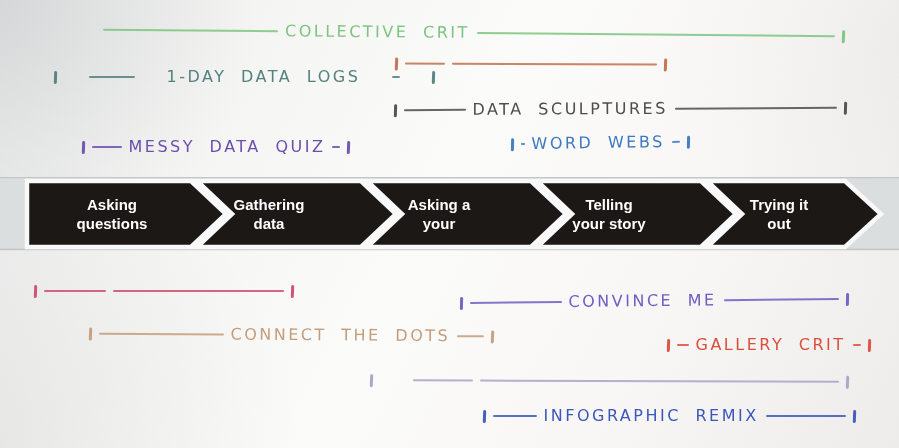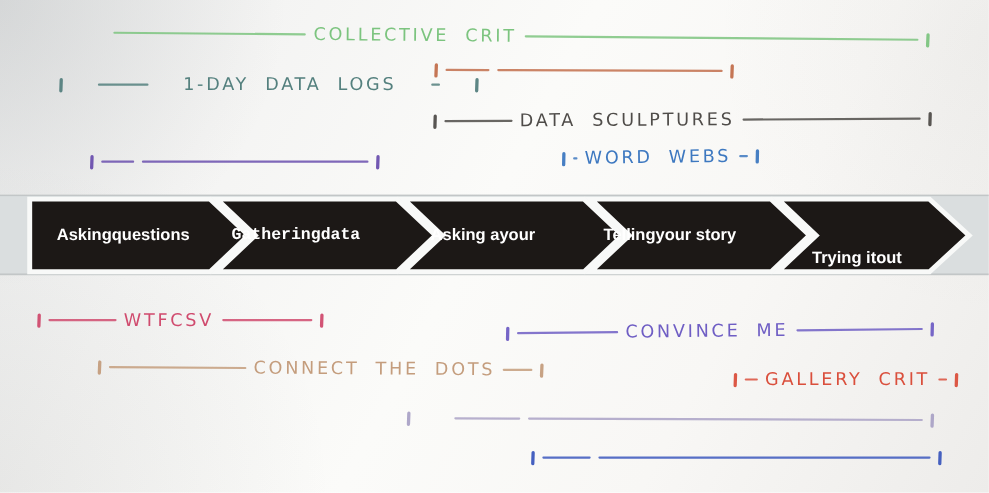--- a/index.html
+++ b/index.html
@@ -36,21 +36,21 @@
   .hline.flexline{flex:1 1 12px;min-width:8px;}
   .spacer{height:1px;flex:0 0 auto;}
   .activity-label{
     font-size:16px;letter-spacing:2.5px;word-spacing:7px;
     font-weight:400;line-height:20px;
   }
   
   #arrow-band{position:absolute;left:0;top:170px;}
   .step-label{
     position:absolute;top:184px;height:60px;width:150px;
-    display:flex;flex-direction:row;justify-content:center;align-items:center;
+    display:flex;flex-direction:column;justify-content:center;align-items:center;
     text-align:center;
     font-family:"Liberation Sans",sans-serif;
     font-weight:bold;font-size:15px;line-height:19.5px;
   }
 </style>
 </head>
 <body>
 
 <div id="canvas">
   <svg id="arrow-band" width="899" height="90" viewBox="0 0 899 90">
@@ -61,33 +61,33 @@
       <polygon points="197,11 361,11 396,44 361,77 197,77 232,44" fill="#1c1816" stroke="#f8f9f8" stroke-width="4.5" stroke-linejoin="miter"></polygon>
       <polygon points="367,11 531,11 566,44 531,77 367,77 402,44" fill="#1c1816" stroke="#f8f9f8" stroke-width="4.5" stroke-linejoin="miter"></polygon>
       <polygon points="537,11 701,11 736,44 701,77 537,77 572,44" fill="#1c1816" stroke="#f8f9f8" stroke-width="4.5" stroke-linejoin="miter"></polygon>
       <polygon points="707,11 845,11 881,44 845,77 707,77 742,44" fill="#1c1816" stroke="#f8f9f8" stroke-width="4.5" stroke-linejoin="miter"></polygon>
     </svg>
   <div id="step-labels">
       <div class="step-label" style="left: 37px; color: rgb(255, 255, 255);">
         <span>Asking</span>
         <span>questions</span>
       </div>
-      <div class="step-label" style="left: 194px; color: rgb(255, 255, 255); font-family: Liberation Mono, monospace;">
+      <div class="step-label" style="left: 194px; color: rgb(255, 255, 255);">
         <span>Gathering</span>
         <span>data</span>
       </div>
       <div class="step-label" style="left: 364px; color: rgb(255, 255, 255);">
         <span>Asking a</span>
         <span>your</span>
       </div>
       <div class="step-label" style="left: 534px; color: rgb(255, 255, 255);">
         <span>Telling</span>
         <span>your story</span>
       </div>
-      <div class="step-label" style="left: 704px; color: rgb(255, 255, 255); align-items: flex-end;">
+      <div class="step-label" style="left: 704px; color: rgb(255, 255, 255);">
         <span>Trying it</span>
         <span>out</span>
       </div>
     </div>
   <div id="annotation-layer">
       <div class="activity-row" style="left: 103px; top: 22px; width: 741px; color: rgb(124, 196, 127); transform: rotate(0.5deg);">
         <div class="hline" style="width: 175px;"></div>
         <span class="activity-label">COLLECTIVE CRIT</span>
         <div class="hline flexline"></div>
         <div class="tick"></div>
@@ -108,34 +108,34 @@
       <div class="activity-row" style="left: 394px; top: 98px; width: 452px; color: rgb(79, 76, 73); transform: rotate(-0.3deg);">
         <div class="tick"></div>
         <div class="hline" style="width: 62px;"></div>
         <span class="activity-label">DATA SCULPTURES</span>
         <div class="hline flexline"></div>
         <div class="tick"></div>
       </div>
       <div class="activity-row" style="left: 82px; top: 136px; width: 262px; color: rgb(106, 79, 174); transform: rotate(0deg);">
         <div class="tick"></div>
         <div class="hline" style="width: 30px;"></div>
+        <span class="activity-label">MESSY DATA QUIZ</span>
         <div class="hline flexline"></div>
         <div class="tick"></div>
       </div>
       <div class="activity-row" style="left: 511px; top: 132px; width: 174px; color: rgb(61, 120, 192); transform: rotate(-0.8deg);">
         <div class="tick"></div>
         <div class="hline" style="width: 4px;"></div>
         <span class="activity-label">WORD WEBS</span>
         <div class="hline flexline"></div>
         <div class="tick"></div>
       </div>
       <div class="activity-row" style="left: 34px; top: 280px; width: 259px; color: rgb(208, 75, 110); transform: rotate(0deg);">
         <div class="tick"></div>
         <div class="hline" style="width: 62px;"></div>
-        <span class="activity-label">WTFCSV</span>
         <div class="hline flexline"></div>
         <div class="tick"></div>
       </div>
       <div class="activity-row" style="left: 89px; top: 324px; width: 404px; color: rgb(196, 157, 125); transform: rotate(0.4deg);">
         <div class="tick"></div>
         <div class="hline" style="width: 125px;"></div>
         <span class="activity-label">CONNECT THE DOTS</span>
         <div class="hline flexline"></div>
         <div class="tick"></div>
       </div>
@@ -156,17 +156,18 @@
       <div class="activity-row" style="left: 370px; top: 370px; width: 478px; color: rgb(170, 162, 198); transform: rotate(0.2deg);">
         <div class="tick"></div>
         <div class="spacer" style="width: 26px;"></div>
         <div class="hline" style="width: 60px;"></div>
         <div class="hline flexline"></div>
         <div class="tick"></div>
       </div>
       <div class="activity-row" style="left: 483px; top: 405px; width: 372px; color: rgb(59, 87, 189); transform: rotate(0deg);">
         <div class="tick"></div>
         <div class="hline" style="width: 44px;"></div>
+        <span class="activity-label">INFOGRAPHIC REMIX</span>
         <div class="hline flexline"></div>
         <div class="tick"></div>
       </div>
     </div>
 </div>
 
 </body></html>

